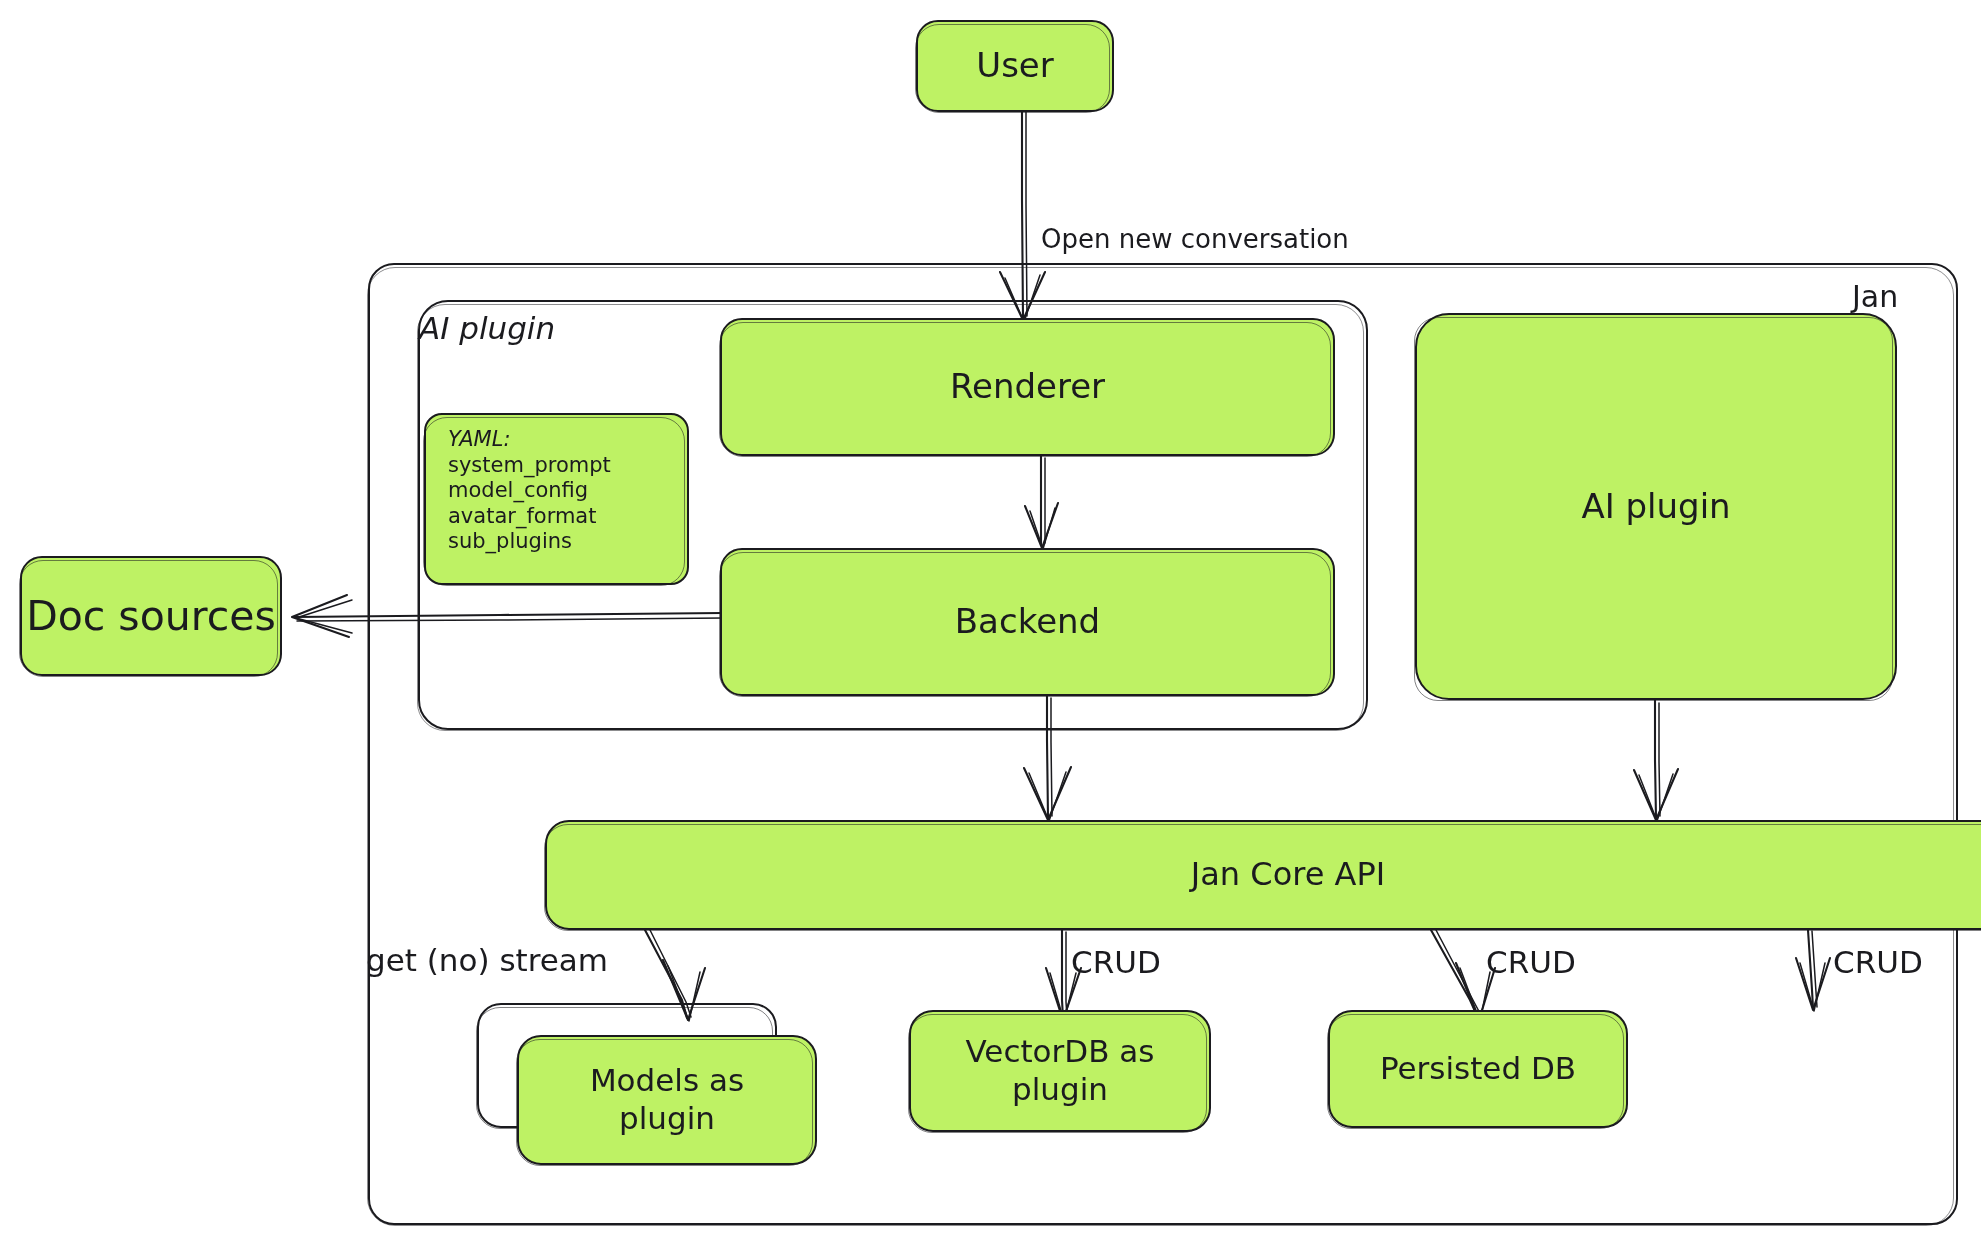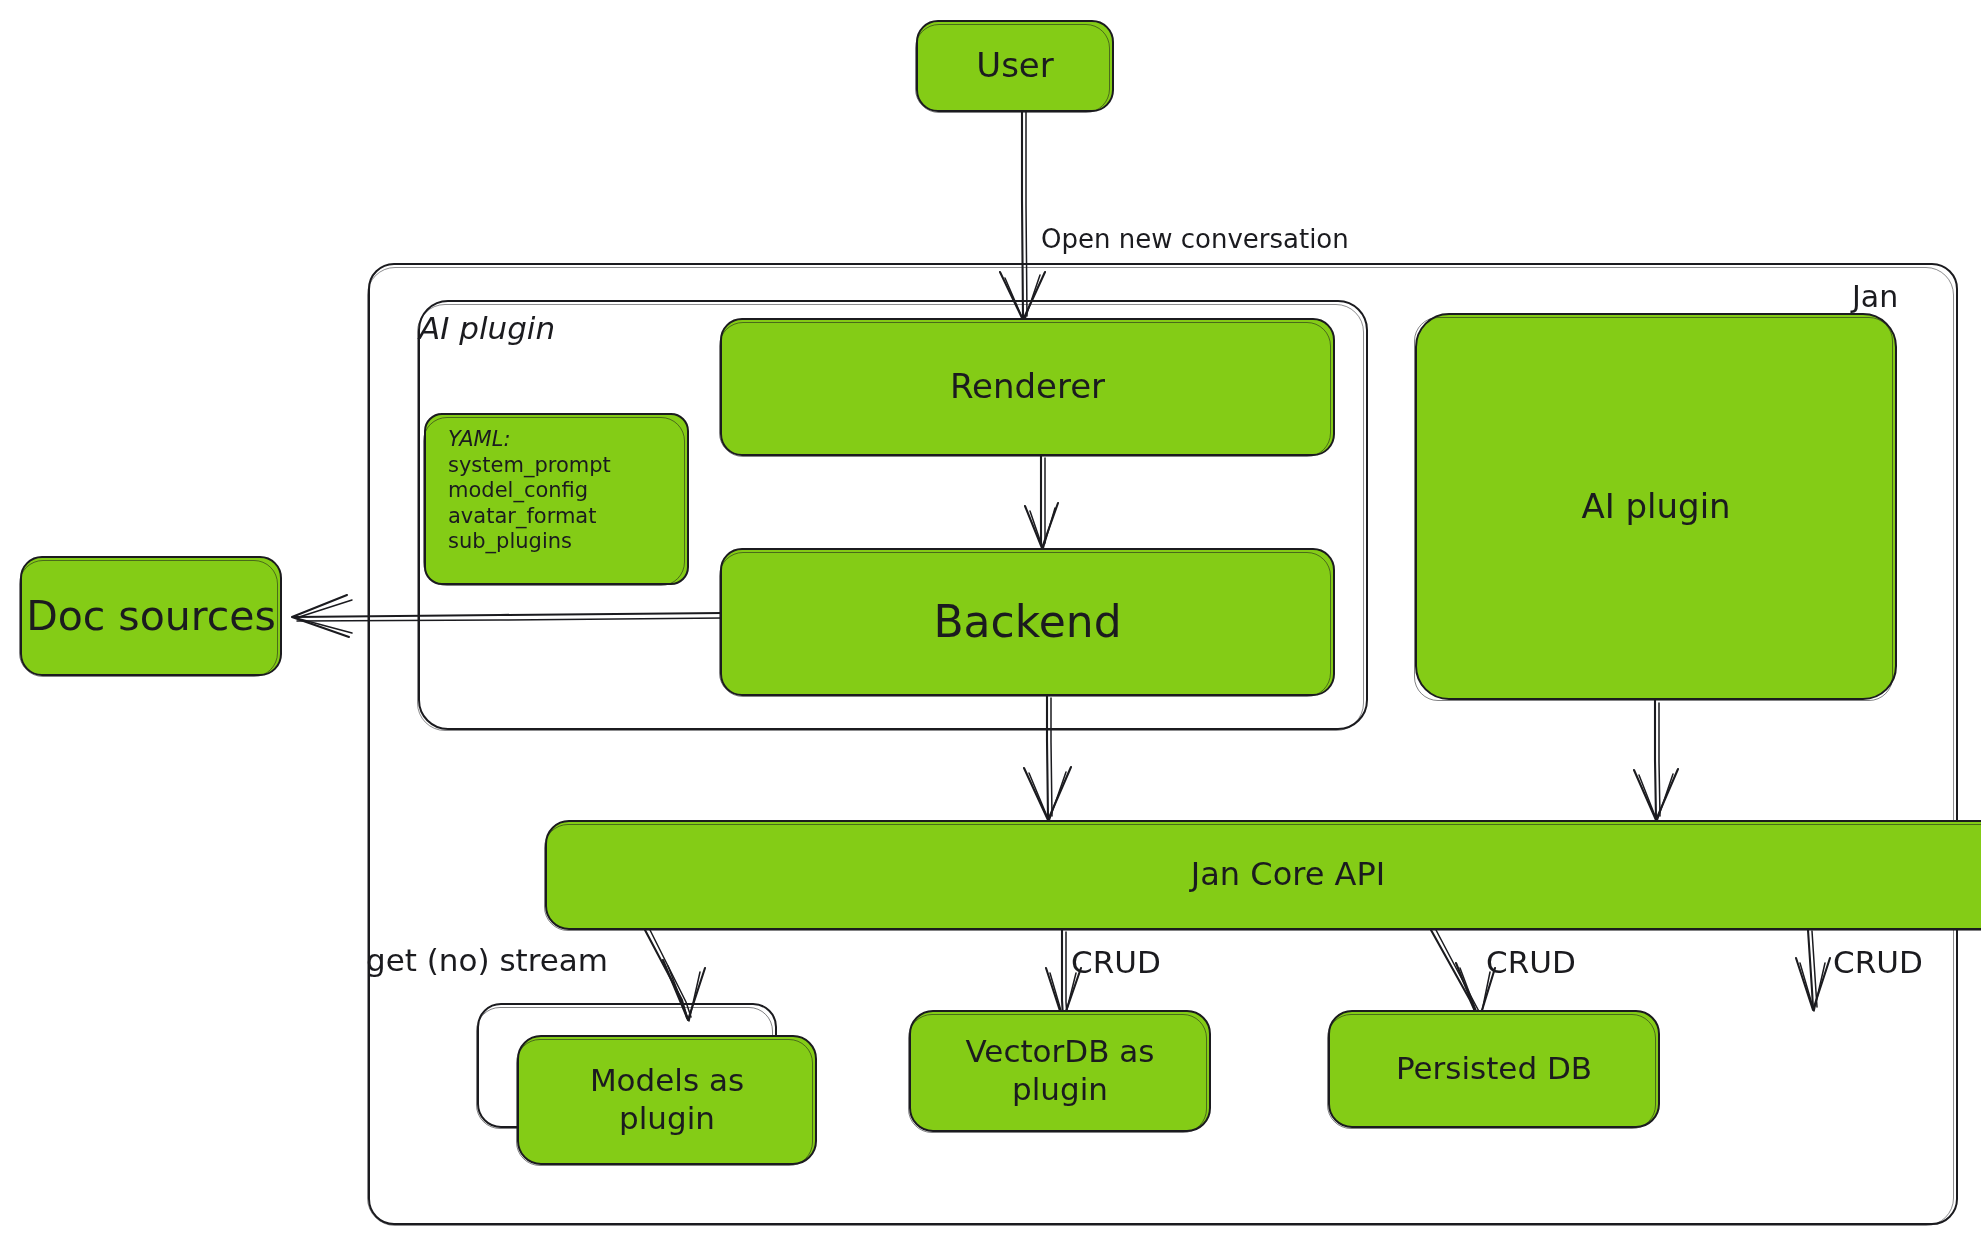--- a/index.html
+++ b/index.html
@@ -17,21 +17,21 @@
     height: 1246px;
     background: #ffffff;
     overflow: hidden;
   }
   
   .node {
     position: absolute;
     box-sizing: border-box;
     border: 2.2px solid #1b1b1f;
     border-radius: 22px;
-    background: #84cc16;
+    background: #bef264;
     display: flex;
     align-items: center;
     justify-content: center;
     text-align: center;
     color: #1b1b1f;
     font-family: "DejaVu Sans", sans-serif;
     line-height: 1.22;
   }
   
   .node::after {
@@ -179,21 +179,21 @@
 
   <div class="edge-label" style="left:1041px; top:155px; font-size:26px;">
     <div>Open new conversation</div>
     <div>Chat with AI</div>
   </div>
 
   <div class="node" style="left:720px; top:318px; width:615px; height:138px; font-size:34px;">
     <span>Renderer</span>
   </div>
 
-  <div class="node" style="left:720px; top:548px; width:615px; height:148px; font-size:44px;">
+  <div class="node" style="left:720px; top:548px; width:615px; height:148px; font-size:34px;">
     <span>Backend</span>
   </div>
 
   <div class="node" style="left:424px; top:413px; width:265px; height:172px; border-radius:18px; align-items:flex-start; justify-content:flex-start; padding:12px 0 0 22px; text-align:left; font-size:21px;">
     <div style="text-align:left;">
       <div style="font-style:italic;">YAML:</div>
       <div>system_prompt</div>
       <div>model_config</div>
       <div>avatar_format</div>
       <div>sub_plugins</div>
@@ -224,18 +224,18 @@
   <div class="node" style="left:517px; top:1035px; width:300px; height:130px; border-radius:24px; font-size:31px; flex-direction:column;">
     <span>Models as</span>
     <span>plugin</span>
   </div>
 
   <div class="node" style="left:909px; top:1010px; width:302px; height:122px; border-radius:24px; font-size:31px; flex-direction:column;">
     <span>VectorDB as</span>
     <span>plugin</span>
   </div>
 
-  <div class="node" style="left:1328px; top:1010px; width:332px; height:118px; border-radius:24px; font-size:31px;">
+  <div class="node" style="left:1328px; top:1010px; width:300px; height:118px; border-radius:24px; font-size:31px;">
     <span>Persisted DB</span>
   </div>
 
 
 </div>
 
 </body></html>

